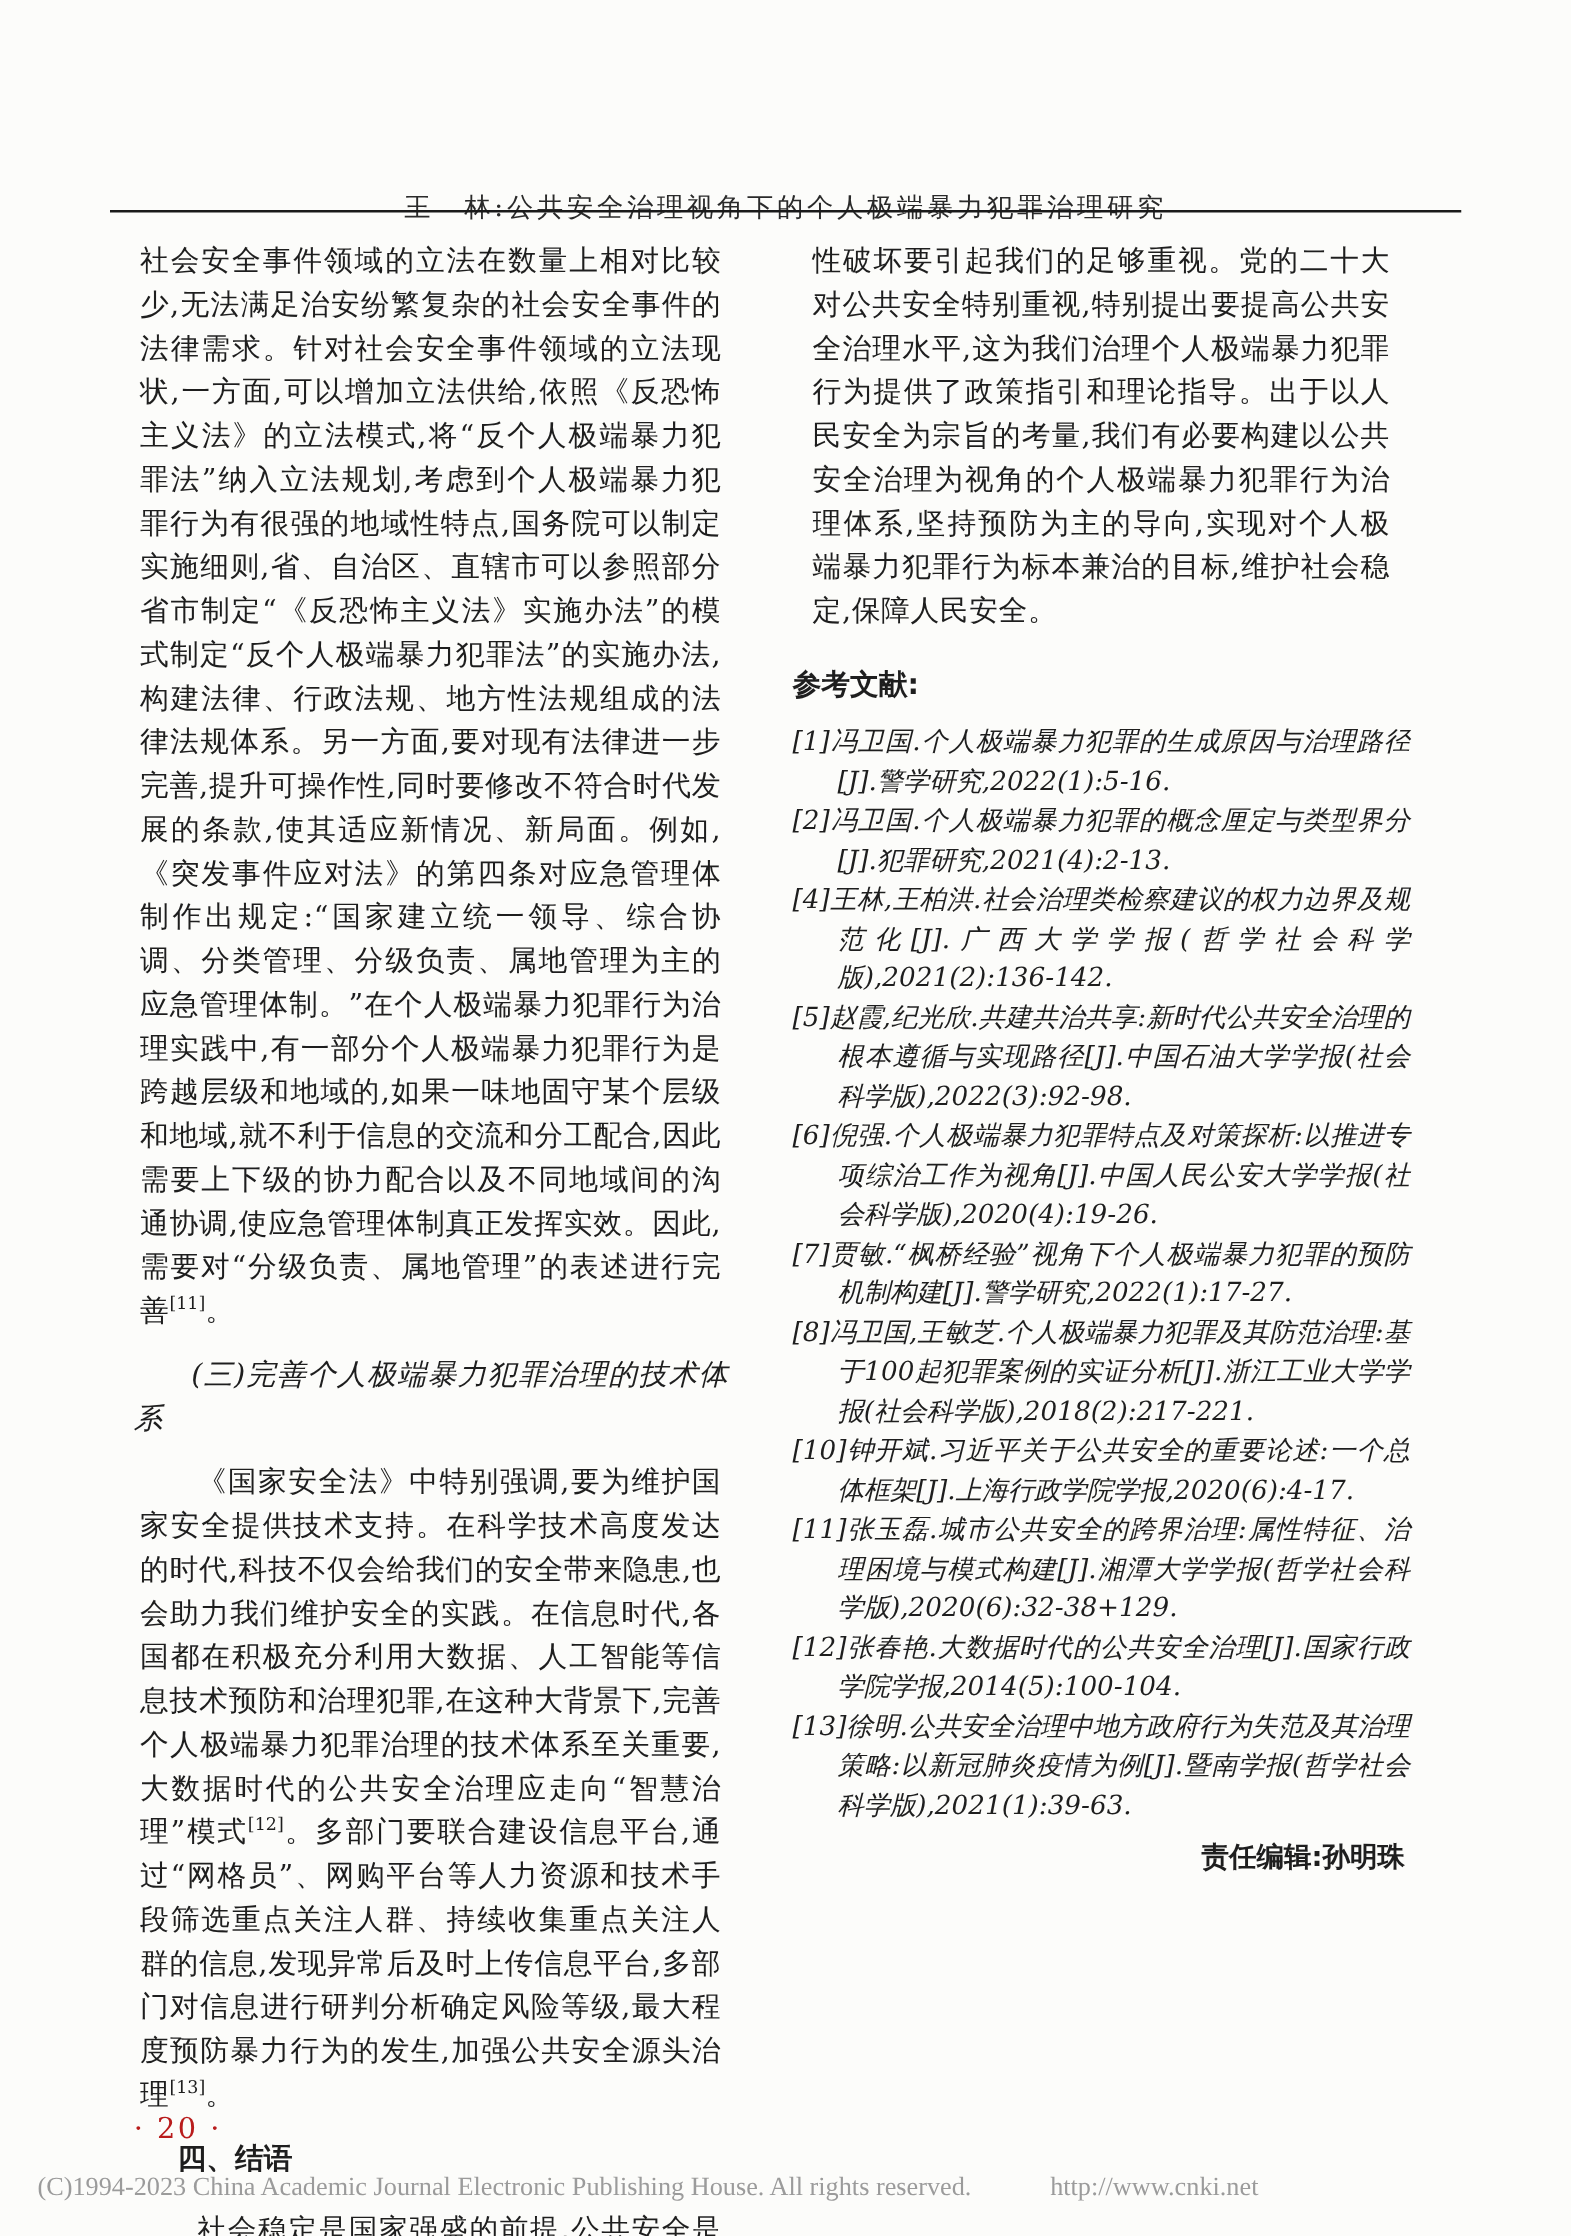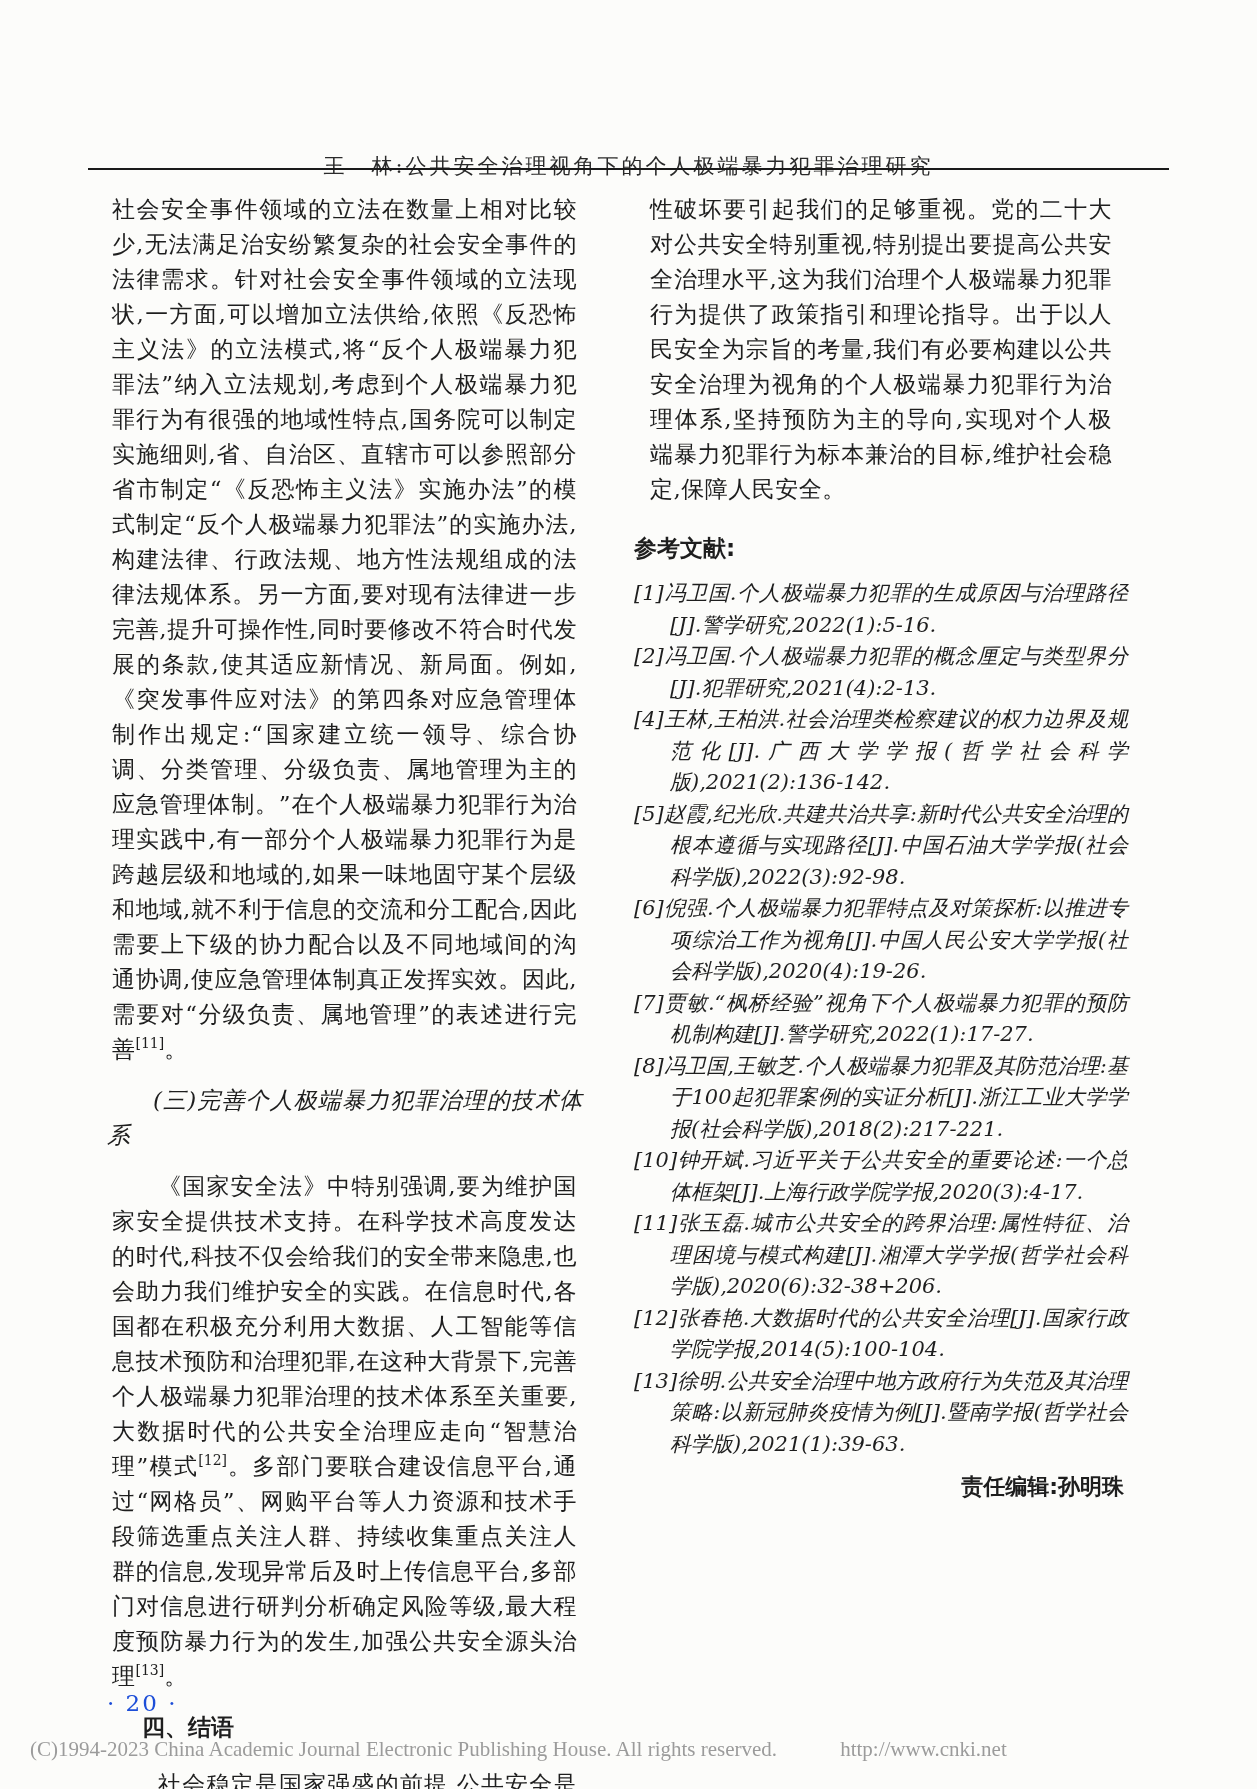--- a/index.html
+++ b/index.html
@@ -64,21 +64,21 @@
     margin:0;padding-left:36px;text-indent:-36px;
   }
   .editor{
     margin:10px 4px 0 0;
     text-align:right;
     font-family:"DejaVu Sans","Liberation Sans",sans-serif;
     font-weight:bold;font-size:22px;line-height:33px;
   }
   .page-num{
     position:absolute;left:107px;top:1690px;
-    font-size:23px;letter-spacing:2px;color:#1d4ed8;
+    font-size:23px;letter-spacing:2px;color:#b91c1c;
     white-space:nowrap;
   }
   .scan-footer{
     position:absolute;left:30px;top:1737px;width:1100px;
     display:flex;gap:63px;
     font-family:"Liberation Serif",serif;
     font-size:21px;color:#9b9b9b;
     white-space:nowrap;
   }
 </style>
@@ -108,22 +108,22 @@
     <h2 class="refs-heading">参考文献:</h2>
 
     <ol class="refs">
       <li>[1]冯卫国.个人极端暴力犯罪的生成原因与治理路径[J].警学研究,2022(1):5-16.</li>
       <li>[2]冯卫国.个人极端暴力犯罪的概念厘定与类型界分[J].犯罪研究,2021(4):2-13.</li>
       <li>[4]王林,王柏洪.社会治理类检察建议的权力边界及规范化[J].广西大学学报(哲学社会科学版),2021(2):136-142.</li>
       <li>[5]赵霞,纪光欣.共建共治共享:新时代公共安全治理的根本遵循与实现路径[J].中国石油大学学报(社会科学版),2022(3):92-98.</li>
       <li>[6]倪强.个人极端暴力犯罪特点及对策探析:以推进专项综治工作为视角[J].中国人民公安大学学报(社会科学版),2020(4):19-26.</li>
       <li>[7]贾敏.“枫桥经验”视角下个人极端暴力犯罪的预防机制构建[J].警学研究,2022(1):17-27.</li>
       <li>[8]冯卫国,王敏芝.个人极端暴力犯罪及其防范治理:基于100起犯罪案例的实证分析[J].浙江工业大学学报(社会科学版),2018(2):217-221.</li>
-      <li>[10]钟开斌.习近平关于公共安全的重要论述:一个总体框架[J].上海行政学院学报,2020(3):4-17.</li>
-      <li>[11]张玉磊.城市公共安全的跨界治理:属性特征、治理困境与模式构建[J].湘潭大学学报(哲学社会科学版),2020(6):32-38+206.</li>
+      <li>[10]钟开斌.习近平关于公共安全的重要论述:一个总体框架[J].上海行政学院学报,2020(6):4-17.</li>
+      <li>[11]张玉磊.城市公共安全的跨界治理:属性特征、治理困境与模式构建[J].湘潭大学学报(哲学社会科学版),2020(6):32-38+129.</li>
       <li>[12]张春艳.大数据时代的公共安全治理[J].国家行政学院学报,2014(5):100-104.</li>
       <li>[13]徐明.公共安全治理中地方政府行为失范及其治理策略:以新冠肺炎疫情为例[J].暨南学报(哲学社会科学版),2021(1):39-63.</li>
     </ol>
 
     <p class="editor">责任编辑:孙明珠</p>
   </div>
 
   <div class="page-num">· 20 ·</div>
 
   <div class="scan-footer">

